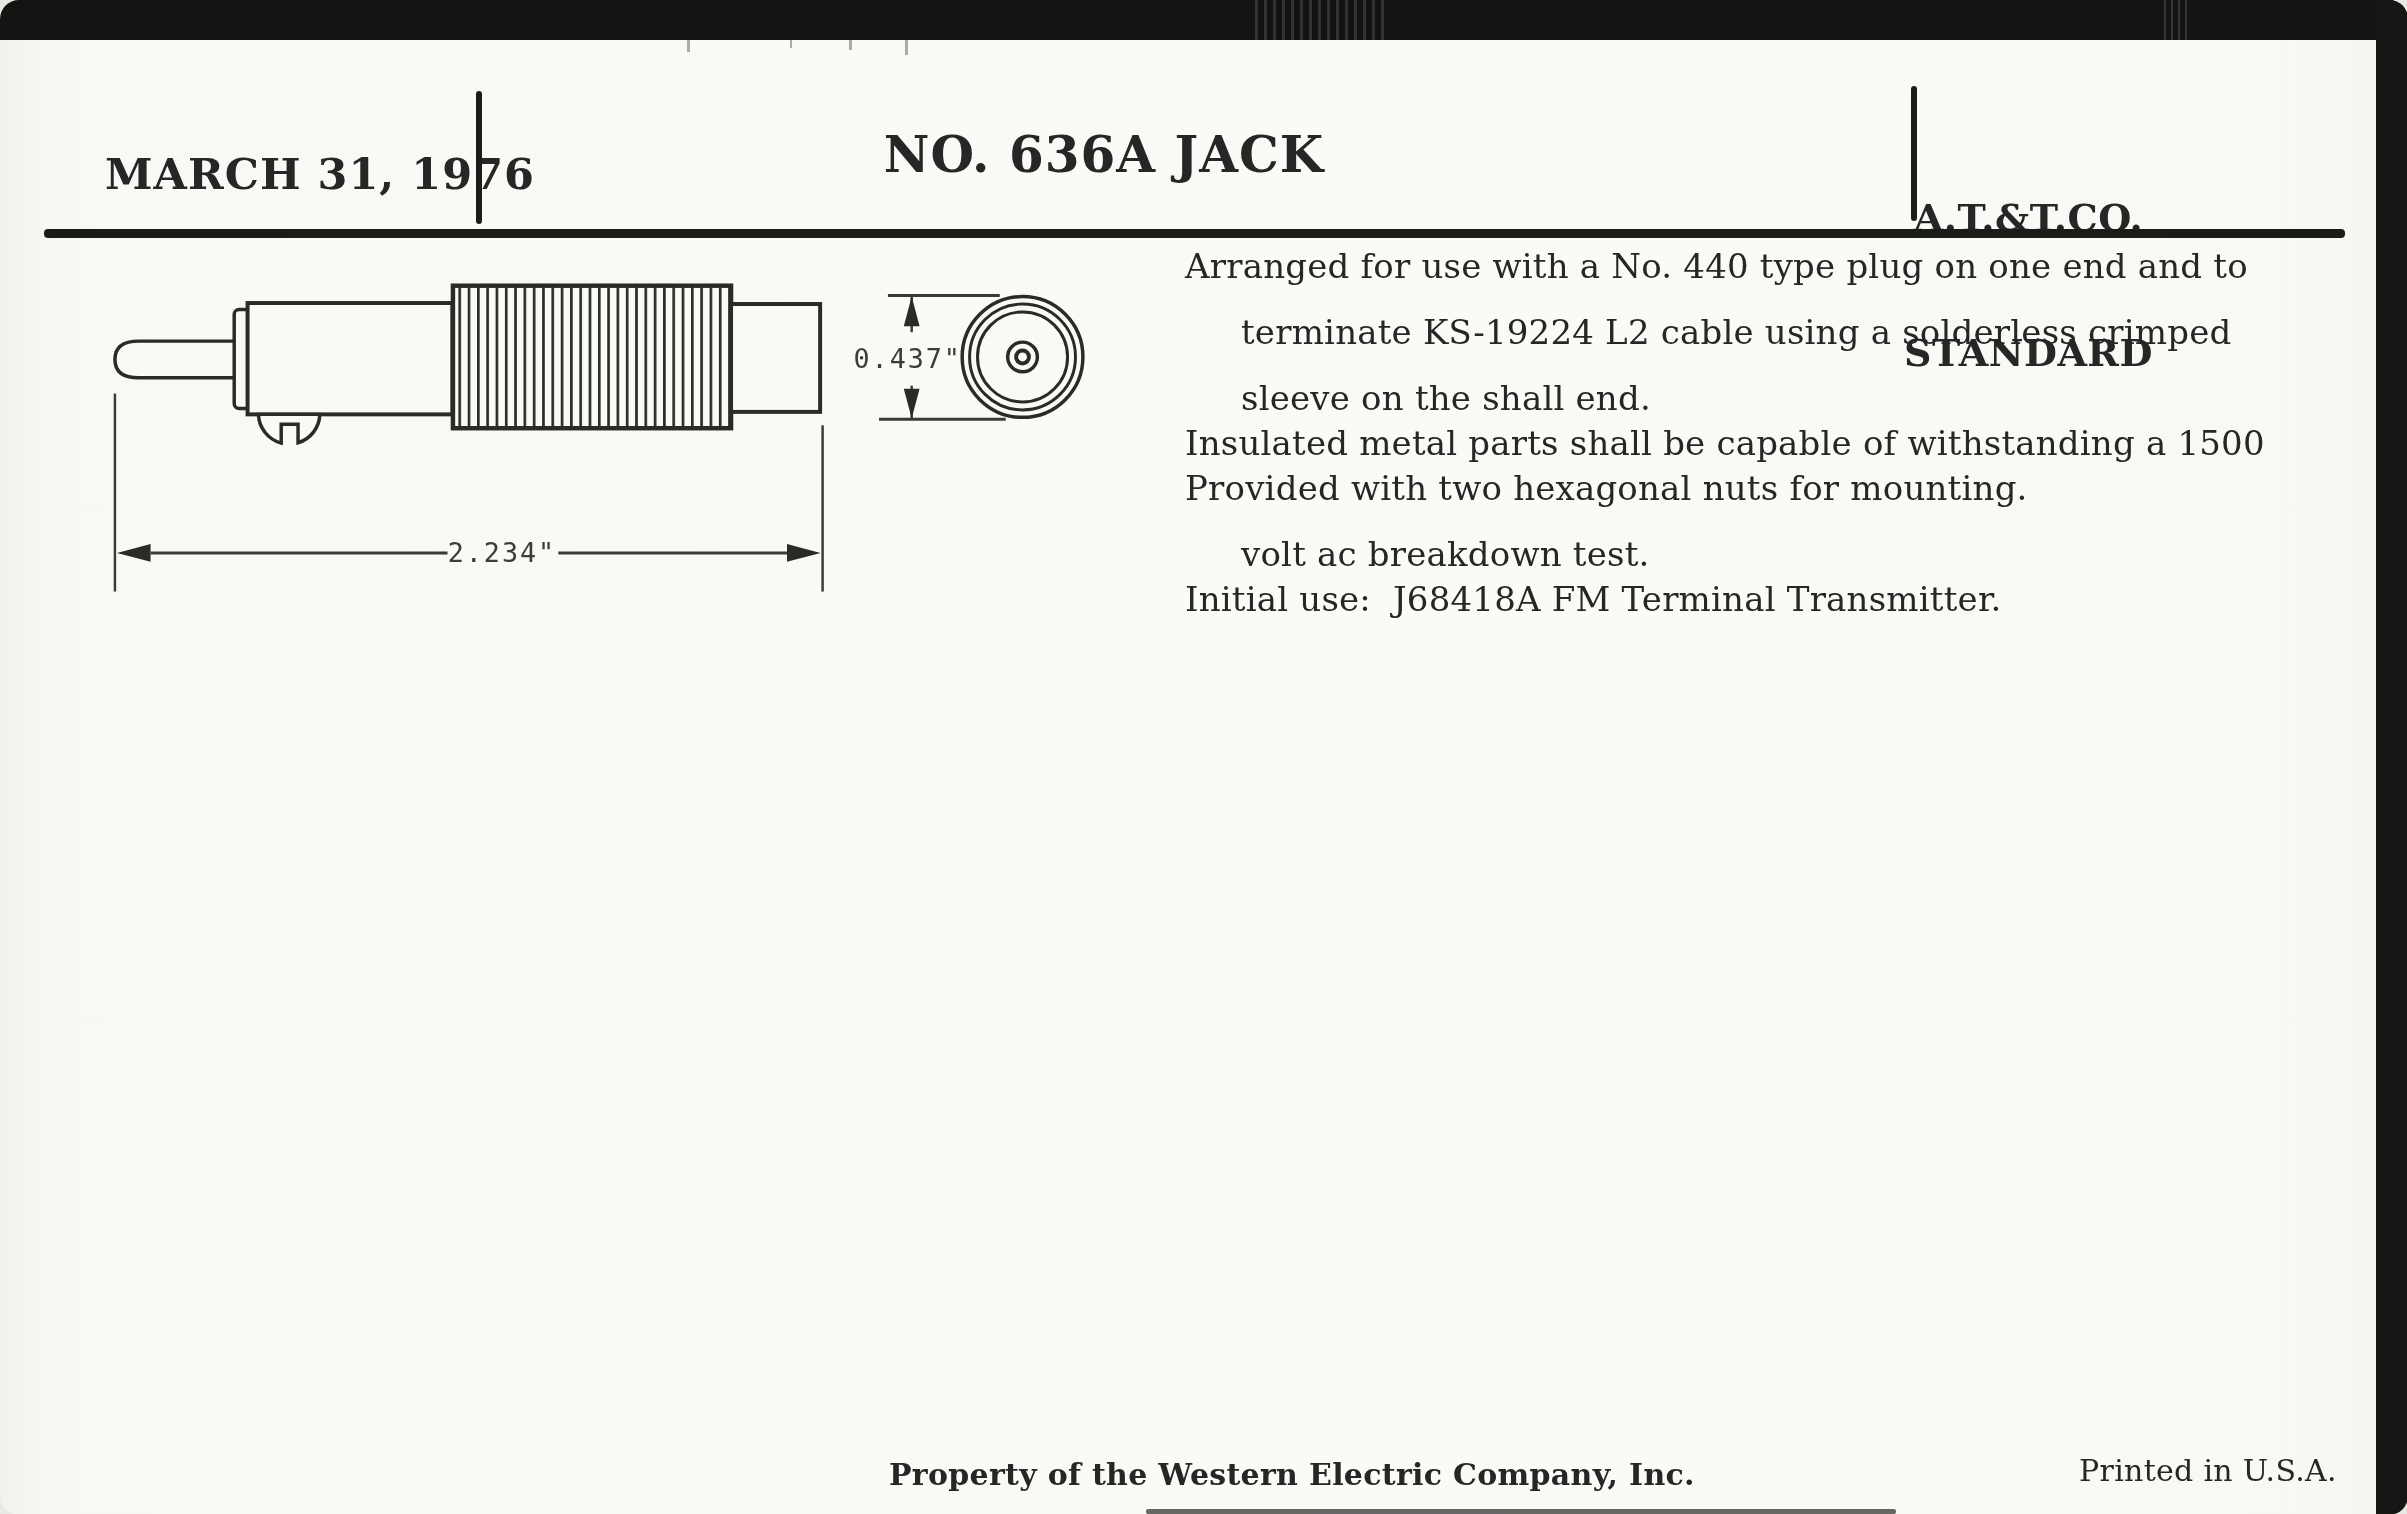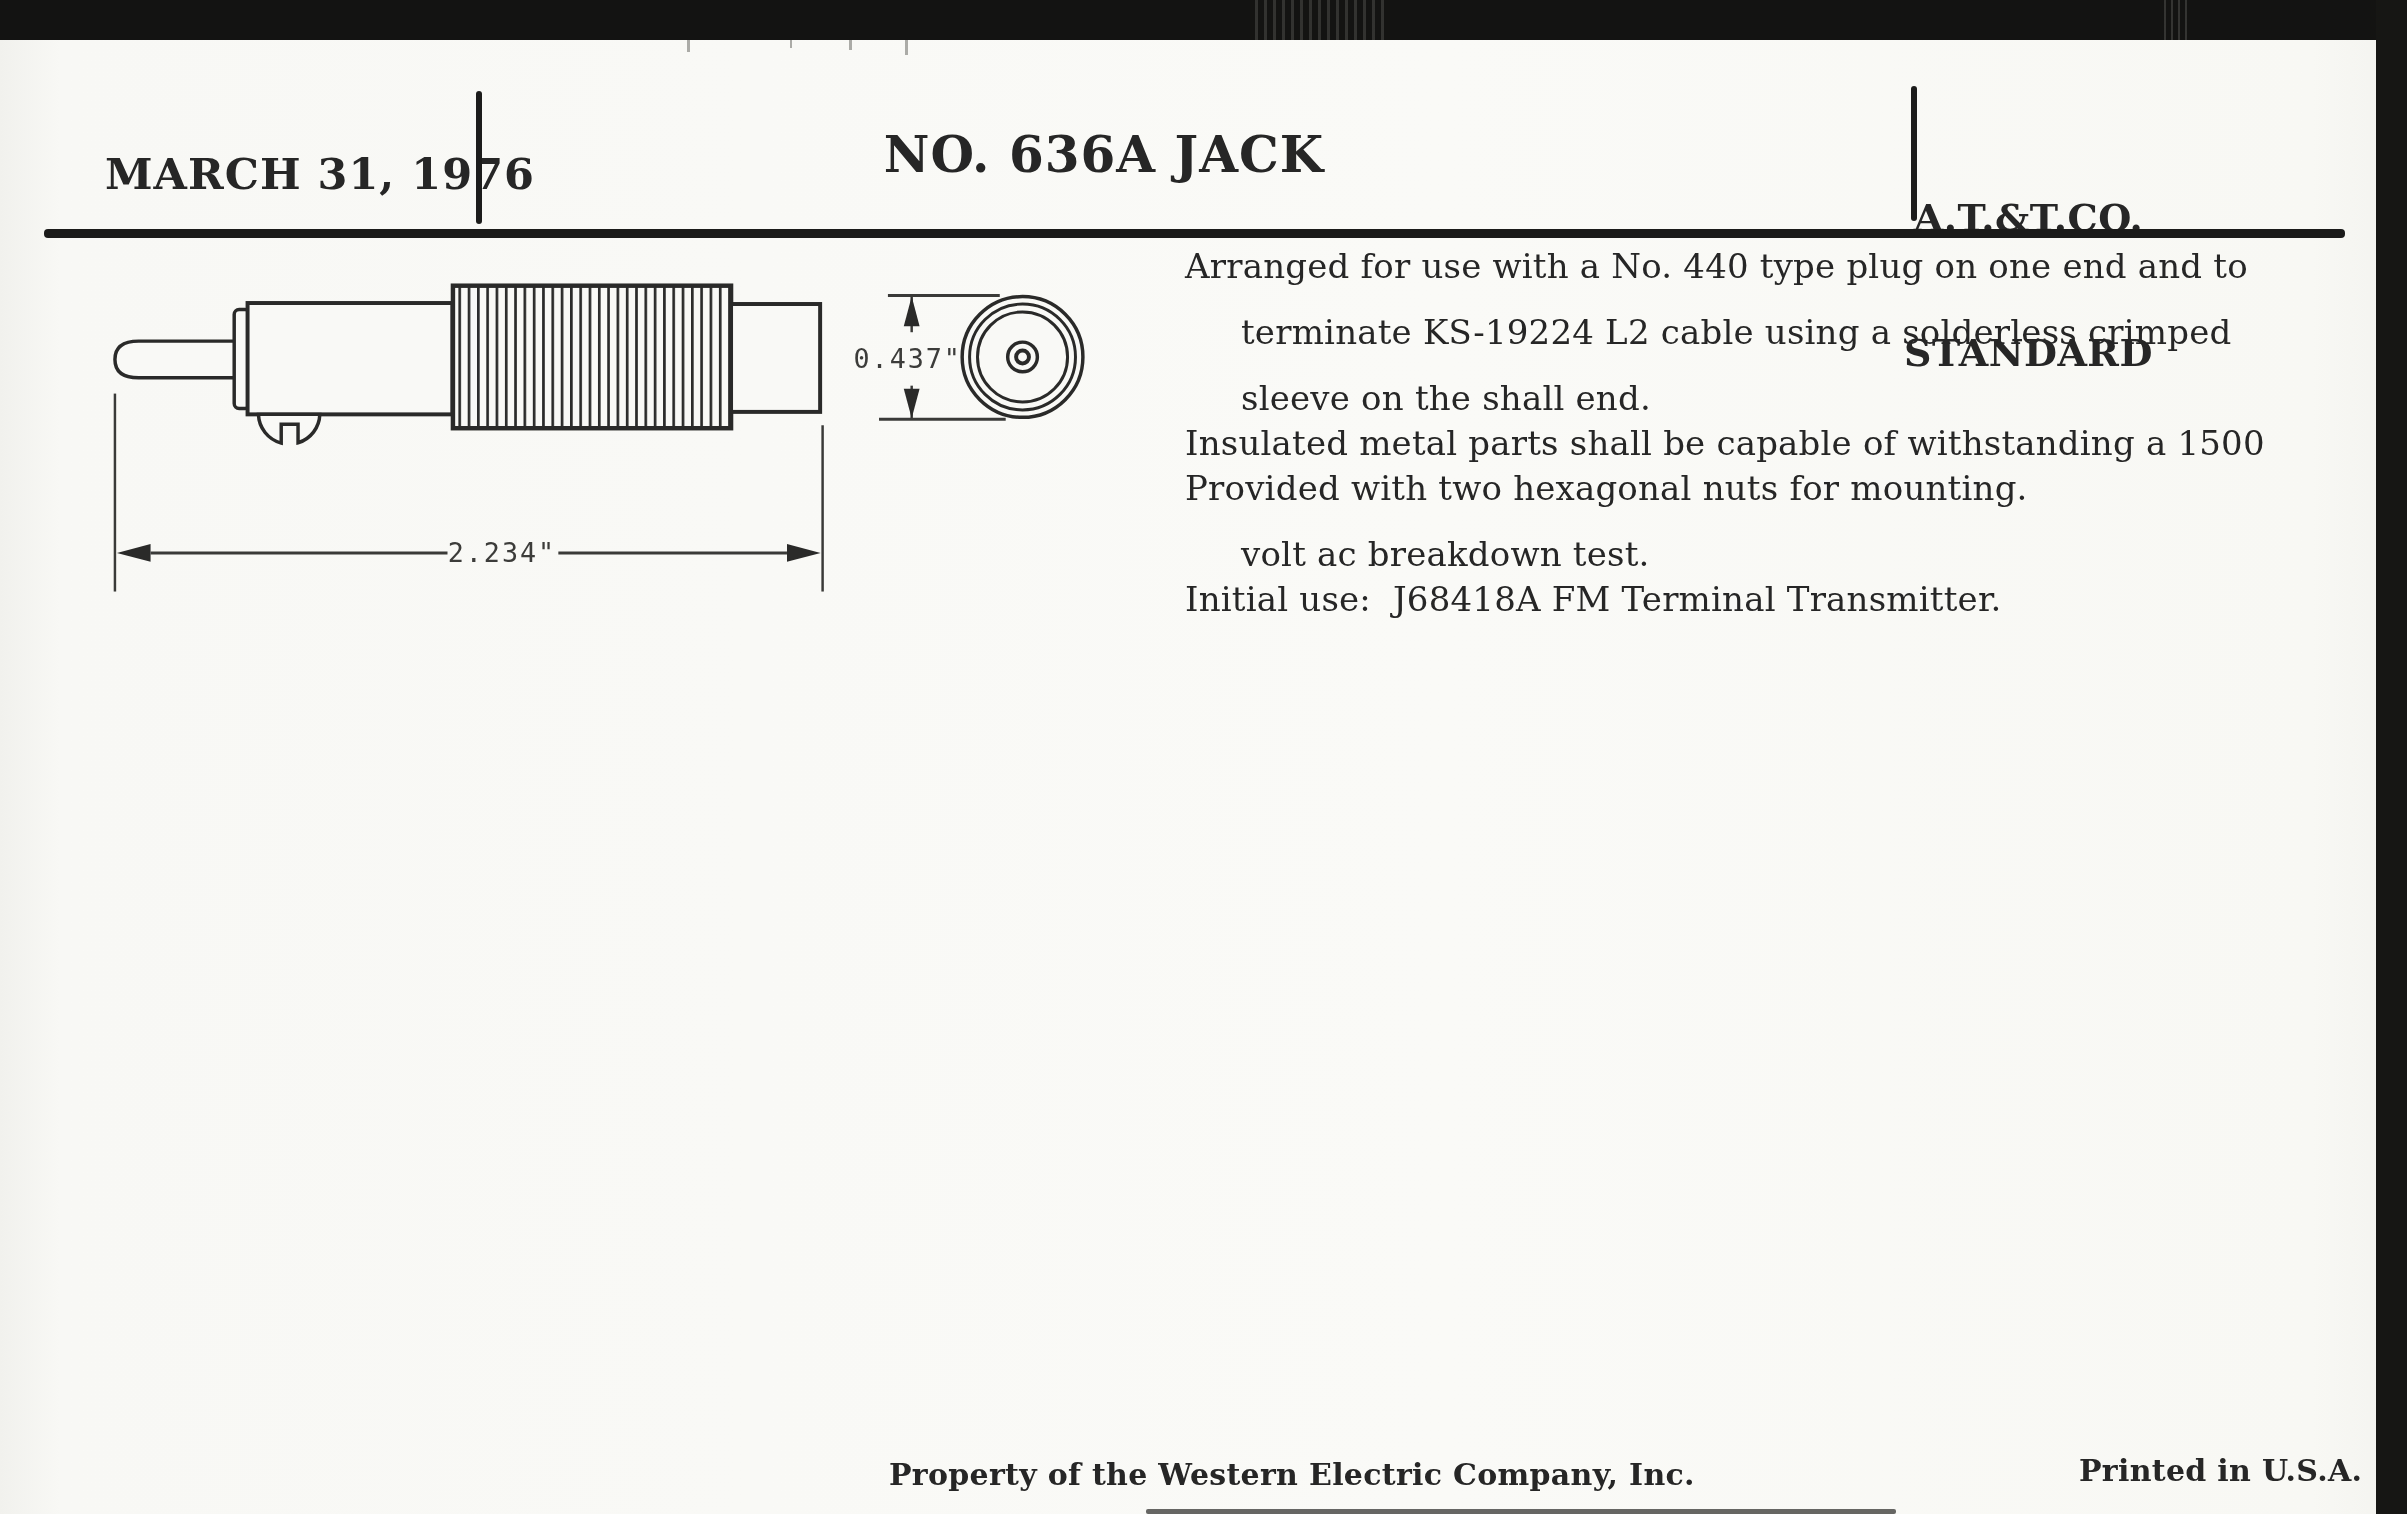--- a/index.html
+++ b/index.html
@@ -3,20 +3,21 @@
 <meta charset="utf-8">
 <style>
   html,body{margin:0;padding:0;background:#e8e8e4;}
   .scan{
     position:relative;
     width:2408px;height:1515px;
     overflow:hidden;
     background:linear-gradient(90deg,#f1f1ed 0%,#f8f8f5 2.5%,#fafaf7 60%,#f8f8f4 96%,#f3f3ef 100%);
     font-family:"DejaVu Serif","Liberation Serif",serif;
     color:#262626;
+    border-radius:19px;
   }
   
   .top-bar{position:absolute;left:0;top:0;width:2408px;height:40px;background:#131312;}
   .top-bar .streak-a{position:absolute;left:1255px;top:0;width:131px;height:100%;
     background:repeating-linear-gradient(90deg,rgba(130,130,125,.28) 0 3px,rgba(0,0,0,0) 3px 9px);}
   .top-bar .streak-b{position:absolute;left:2164px;top:0;width:26px;height:100%;
     background:repeating-linear-gradient(90deg,rgba(150,150,145,.25) 0 2px,rgba(0,0,0,0) 2px 7px);}
   .right-strip{position:absolute;left:2376px;top:0;width:32px;height:1515px;background:#161614;}
   .bottom-mark{position:absolute;left:1146px;top:1509px;width:750px;height:5px;background:#41413e;opacity:.8;border-radius:2px;}
   .drip{position:absolute;background:#6b6b66;opacity:.55;}
@@ -30,21 +31,21 @@
   .hrule{position:absolute;left:44px;top:229px;width:2301px;height:9px;background:#1b1b1a;border-radius:4px;}
   
   .drawing{position:absolute;left:89px;top:257px;}
   .dim-label{font-family:"DejaVu Sans Mono","Liberation Mono",monospace;font-size:27px;fill:#3c3c3a;letter-spacing:2px;}
   
   .desc{position:absolute;left:1185px;top:244px;width:1099px;font-size:34px;line-height:45px;letter-spacing:0.2px;}
   .desc .line{white-space:pre;}
   .desc .line.cont{padding-left:56px;margin-top:21px;}
   
   .foot-left{position:absolute;left:889px;top:1457px;font-weight:bold;font-size:30px;letter-spacing:0.3px;white-space:pre;}
-  .foot-right{position:absolute;left:2079px;top:1453px;font-weight:bold;font-size:30px;letter-spacing:0.3px;white-space:pre;text-align:right;}
+  .foot-right{position:absolute;left:2079px;top:1453px;font-weight:normal;font-size:30px;letter-spacing:0.3px;white-space:pre;text-align:right;}
 </style>
 </head>
 <body>
 
 <div class="scan">
 
   <div class="top-bar">
     <div class="streak-a"></div>
     <div class="streak-b"></div>
   </div>

